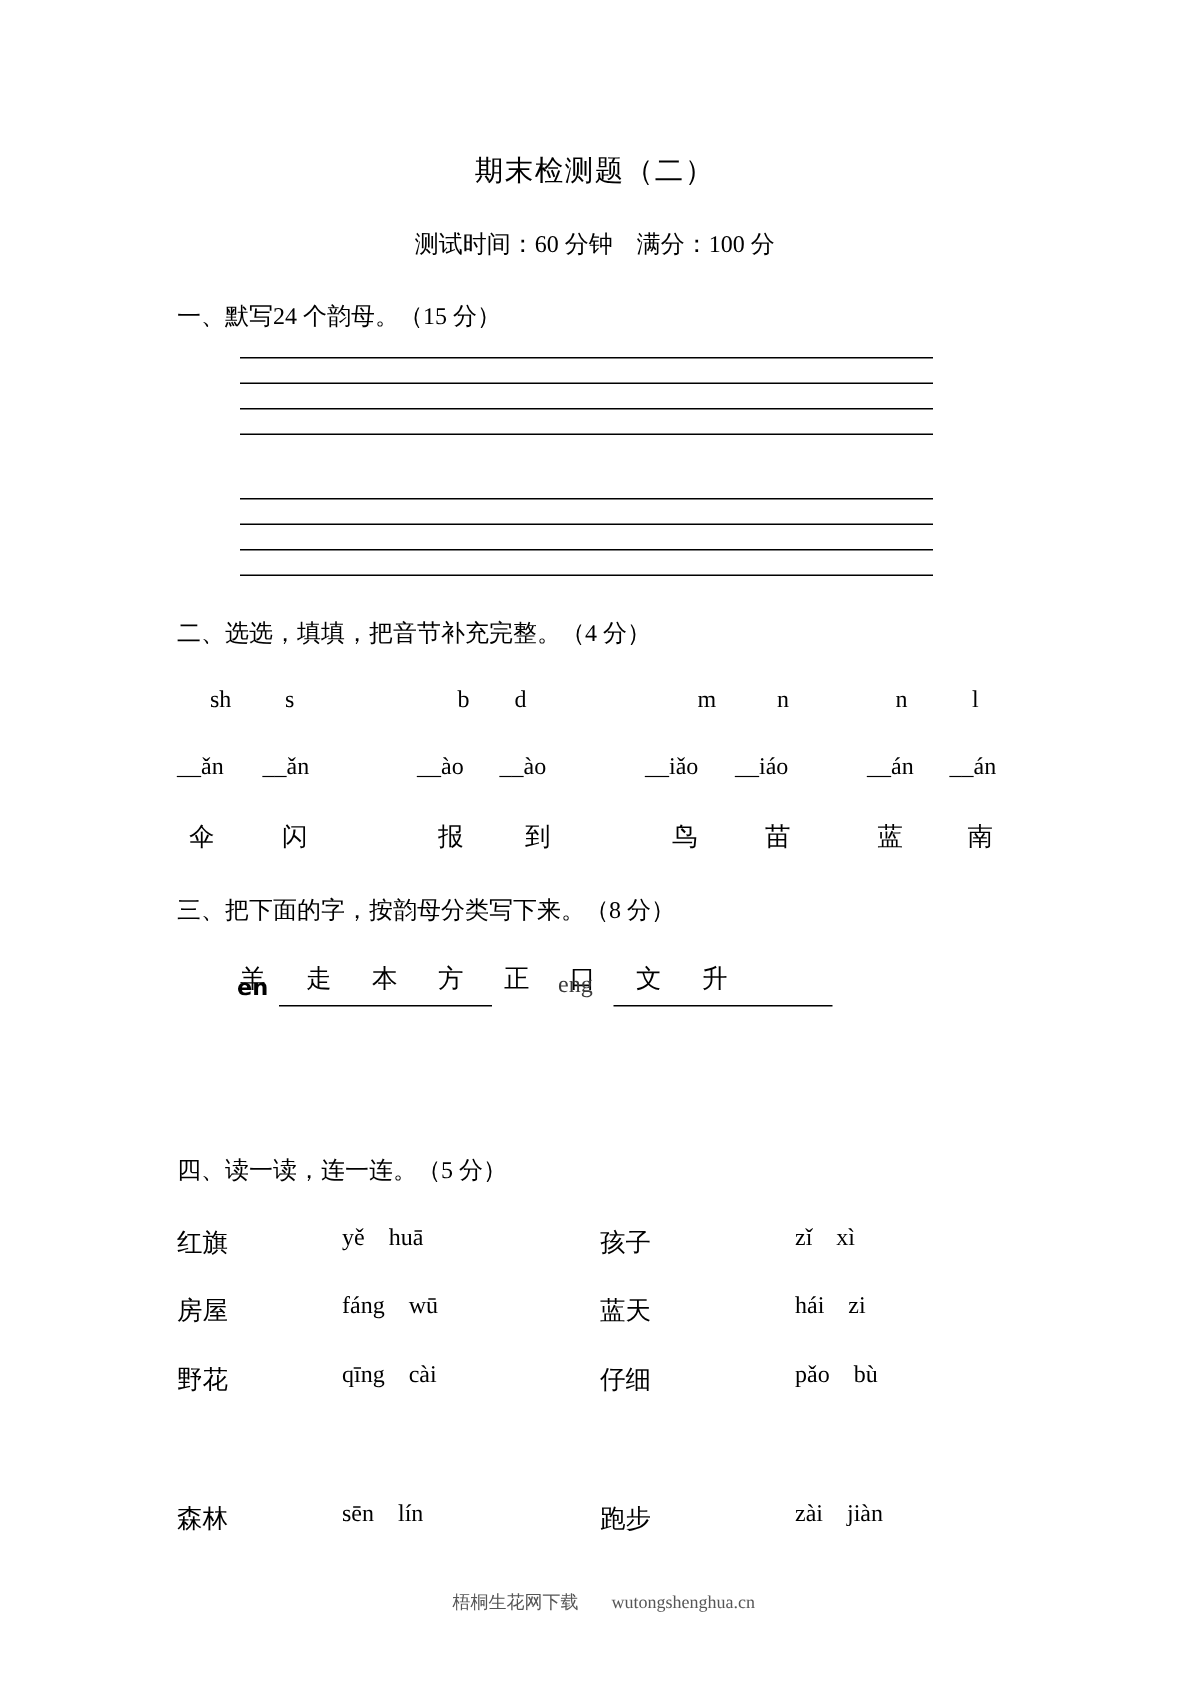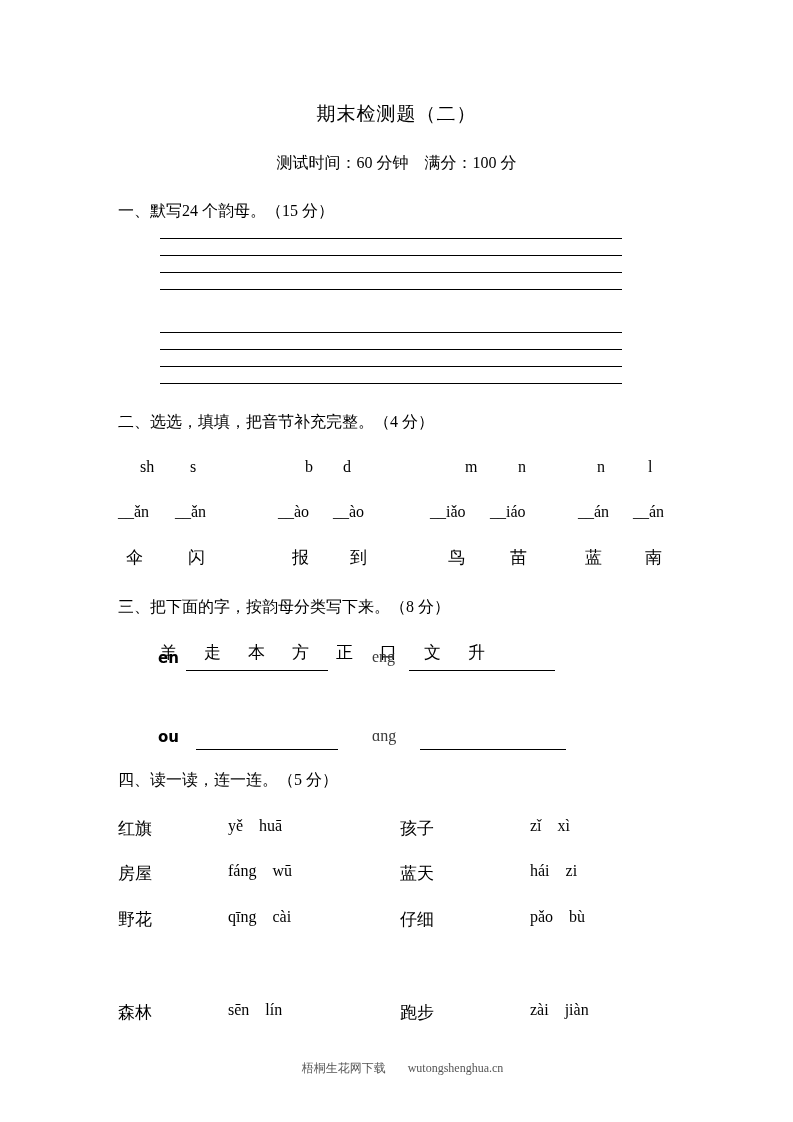--- a/index.html
+++ b/index.html
@@ -199,27 +199,20 @@
   </div>
 
   <div class="s3-blankrow" style="top:648px;">
     <span class="s3-lab-bold" style="left:158px; top:1px;">en</span>
     <span class="s3-line" style="left:186px; top:22px; width:142px;"></span>
 
     <span class="s3-lab-serif" style="left:372px; top:0px;">eng</span>
     <span class="s3-line" style="left:409px; top:22px; width:146px;"></span>
   </div>
 
-  <div class="s3-blankrow" style="top:727px;">
-    <span class="s3-lab-bold" style="left:158px; top:1px;">ou</span>
-    <span class="s3-line" style="left:196px; top:22px; width:142px;"></span>
-
-    <span class="s3-lab-serif" style="left:372px; top:0px;">ɑng</span>
-    <span class="s3-line" style="left:420px; top:22px; width:146px;"></span>
-  </div>
 
   <div class="sec-heading" style="top:770px;">四、读一读，连一连。（5 分）</div>
 
   <div class="s4-row" style="top:817px;">
     <span class="s4-c s4-word" style="left:118px;">红旗</span>
     <span class="s4-c s4-py" style="left:228px;">
       <span class="syl">yě</span>
       <span class="syl" style="margin-left:12px;">huā</span>
     </span>
     <span class="s4-c s4-word" style="left:400px;">孩子</span>

